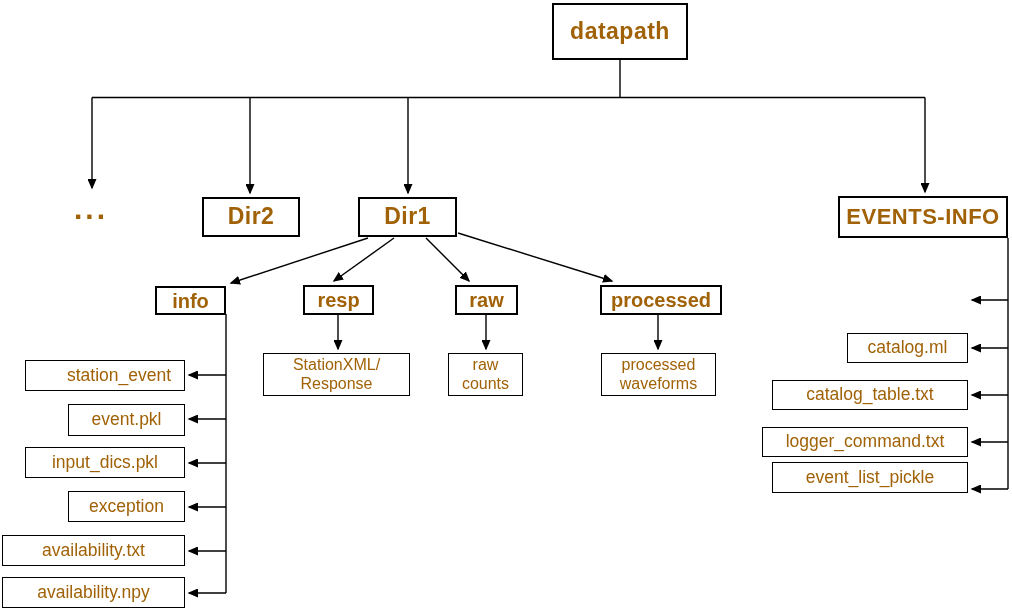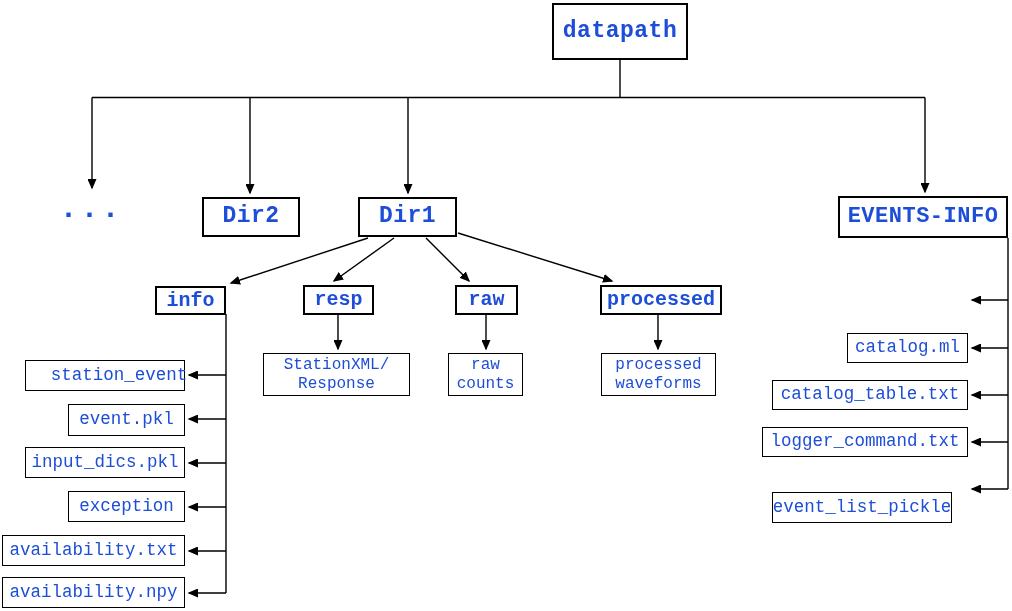--- a/index.html
+++ b/index.html
@@ -5,22 +5,22 @@
   html, body {
     margin: 0;
     padding: 0;
     background: #ffffff;
   }
   .stage {
     position: relative;
     width: 1012px;
     height: 611px;
     background: #ffffff;
-    font-family: Liberation Mono, monospace;
-    color: #1d4ed8;
+    font-family: Liberation Sans, sans-serif;
+    color: #a16207;
     overflow: hidden;
   }
   .edges {
     position: absolute;
     left: 0;
     top: 0;
     width: 1012px;
     height: 611px;
   }
   .node {
@@ -149,15 +149,15 @@
   <div class="node lvl-file" style="left:25px; top:360px; width:160px; height:31px;padding-left:28px;">station_event</div>
   <div class="node lvl-file" style="left:68px; top:404px; width:117px; height:32px;">event.pkl</div>
   <div class="node lvl-file" style="left:25px; top:447px; width:160px; height:31px;">input_dics.pkl</div>
   <div class="node lvl-file" style="left:68px; top:491px; width:117px; height:31px;">exception</div>
   <div class="node lvl-file" style="left:2px; top:535px; width:183px; height:31px;">availability.txt</div>
   <div class="node lvl-file" style="left:2px; top:577px; width:183px; height:31px;">availability.npy</div>
 
   <div class="node lvl-file" style="left:847px; top:333px; width:121px; height:30px;">catalog.ml</div>
   <div class="node lvl-file" style="left:772px; top:380px; width:196px; height:30px;">catalog_table.txt</div>
   <div class="node lvl-file" style="left:762px; top:427px; width:206px; height:30px;">logger_command.txt</div>
-  <div class="node lvl-file" style="left:772px; top:492px; width:180px; height:31px;">event_list_pickle</div>
+  <div class="node lvl-file" style="left:772px; top:462px; width:196px; height:31px;">event_list_pickle</div>
 
 </div>
 
 </body></html>

